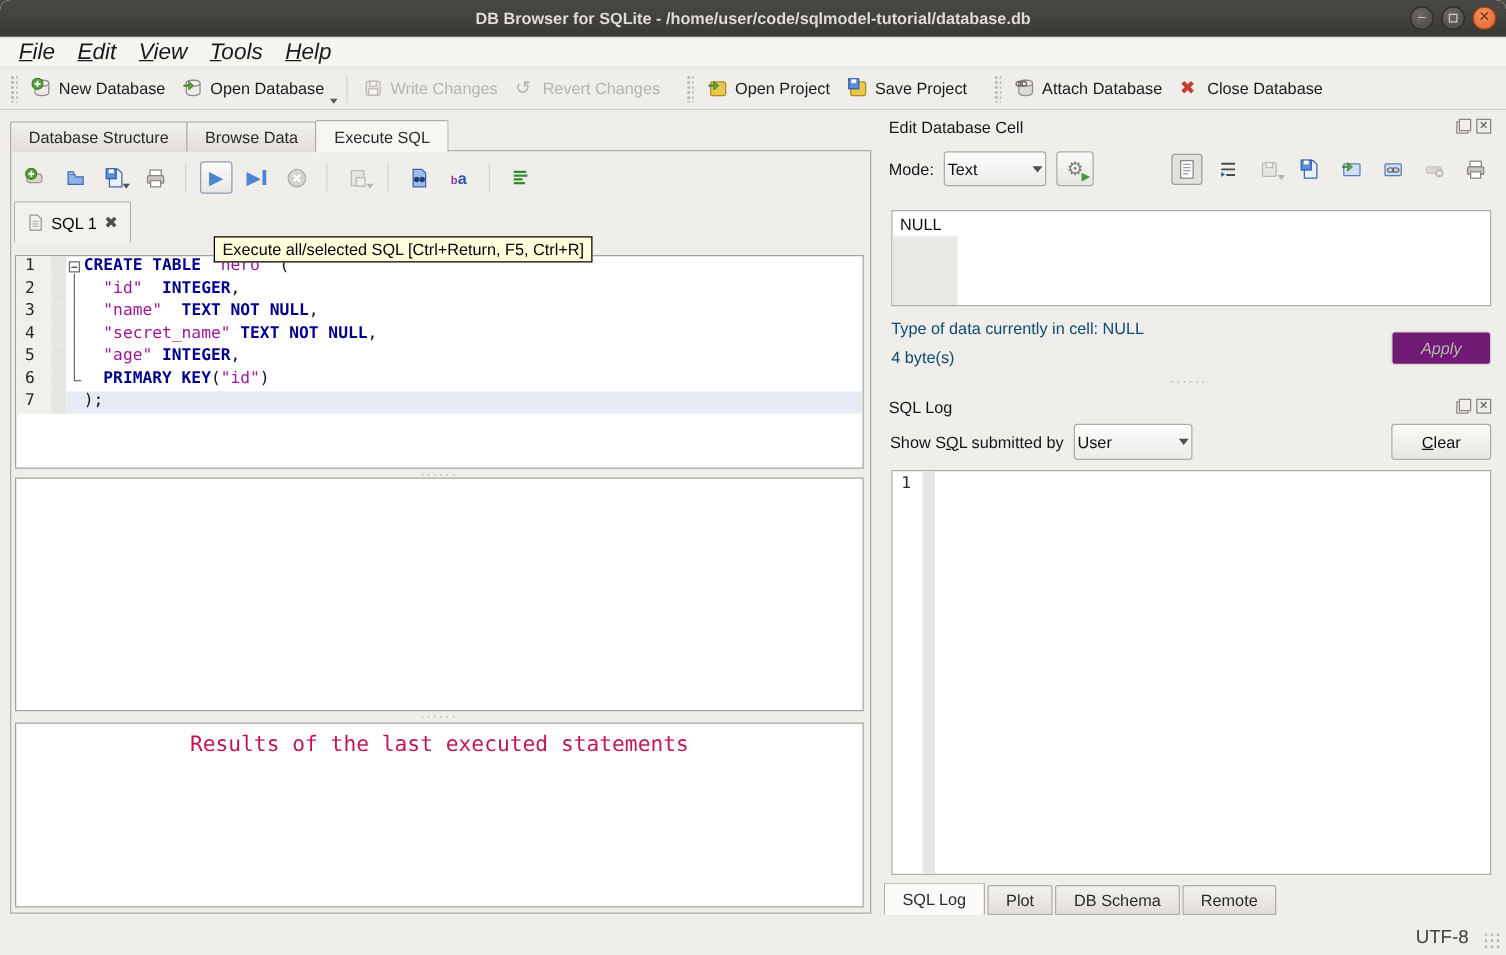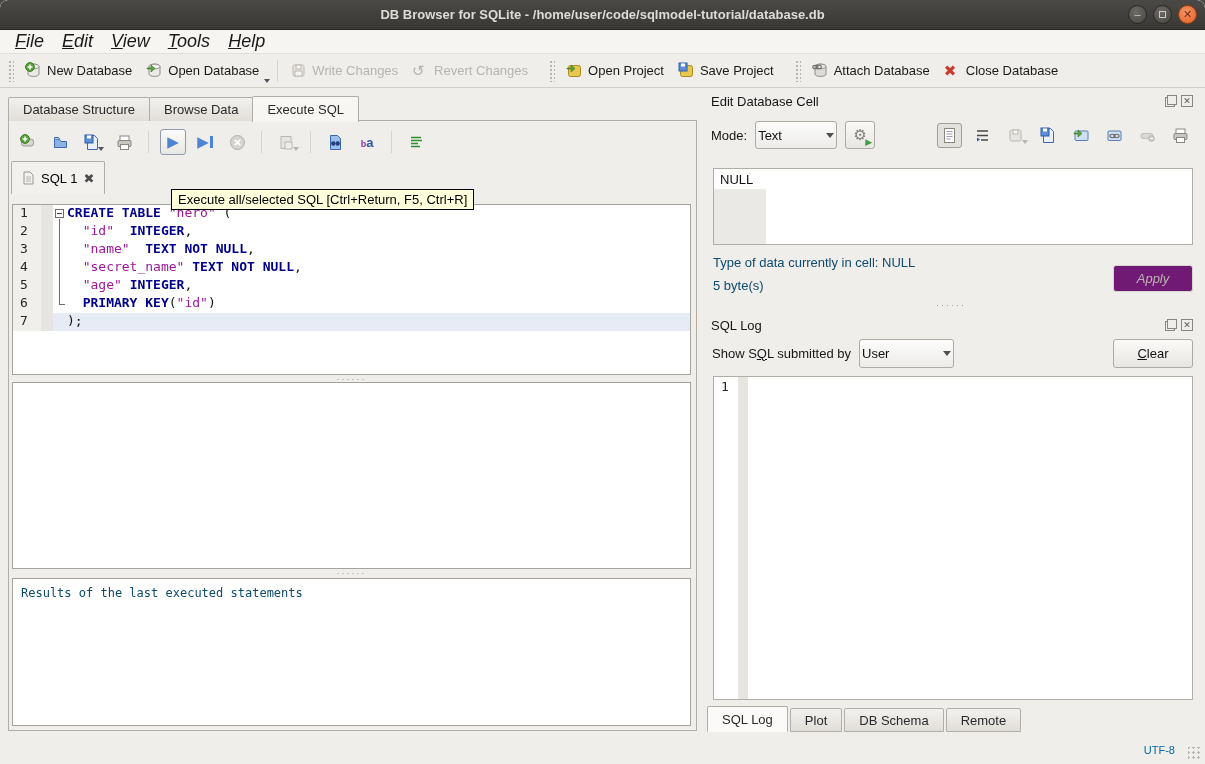--- a/index.html
+++ b/index.html
@@ -83,21 +83,21 @@
   .fold.end::after { content:''; position:absolute; left:6px; top:0; height:9px; border-left:1px solid #6f6c67; }
   .fold.end::before { content:''; position:absolute; left:6px; top:9px; width:6px; border-top:1px solid #6f6c67; }
   .code { white-space:pre; }
   .seg-kw { color:var(--kw,#00008b); font-weight:bold; }
   .seg-id { color:var(--id,#9c179c); }
   .seg-p { color:#111; }
 
   .hsplit { position:absolute; left:3px; right:5px; height:5px; display:flex; align-items:center; justify-content:center; }
   .dots { color:#9a968f; font-size:9px; letter-spacing:2px; line-height:5px; }
   .pane { position:absolute; left:3px; right:5px; border:1px solid #a6a29c; background:#fff; }
-  .results-placeholder { font-family:"DejaVu Sans Mono","Liberation Mono",monospace; font-size:12px; color:#0c4a6e; padding:7px 8px; }
+  .results-placeholder { font-family:"DejaVu Sans Mono","Liberation Mono",monospace; font-size:17px; color:#be185d; padding:7px 8px;text-align:center; }
 
   
   .dock-header { position:absolute; left:6px; right:4px; height:18px; display:flex; align-items:center; }
   .dock-title { font-size:13px; color:#161616; flex:1; }
   .dock-icons { display:flex; gap:4px; }
   .dock-ic { width:12px; height:12px; border:1px solid #8a867f; position:relative; background:#f0eeeb; }
   .dock-ic.float { border:none; }
   .dock-ic.float::before { content:''; position:absolute; left:0; bottom:0; width:8px; height:8px; border:1px solid #8a867f; }
   .dock-ic.float::after { content:''; position:absolute; right:0; top:0; width:8px; height:8px; border:1px solid #8a867f; background:#f0eeeb; }
   .dock-ic.close { font:bold 9px/10px "DejaVu Sans",sans-serif; text-align:center; color:#5a5751; }
@@ -127,21 +127,21 @@
   .log-ln { width:24px; padding:2px 0 0 7px; font-family:"DejaVu Sans Mono","Liberation Mono",monospace; font-size:13px; color:#262626; }
   .log-strip { width:10px; background:#e7e5e1; }
 
   .bottom-tabbar { position:absolute; left:2px; bottom:3px; height:27px; display:flex; align-items:flex-end; }
   .btab { padding:0 14px; height:24px; line-height:23px; font-size:13px; color:#2a2a2a;
     background:linear-gradient(#f3f1ee,#e1ded9); border:1px solid #b1ada7; margin-right:2px; border-radius:2px 2px 0 0; }
   .btab.active { height:26px; line-height:25px; background:#fbfaf8; border-bottom-color:#fbfaf8; }
 
   
   .statusbar { position:absolute; left:0; right:0; bottom:0; height:29px; display:flex; align-items:center; justify-content:flex-end; }
-  .encoding { font-size:11px; color:#0369a1; margin-right:30px; }
+  .encoding { font-size:15px; color:#404040; margin-right:30px; }
   .resize-grip { position:absolute; right:4px; bottom:4px; width:13px; height:13px;
     background-image:radial-gradient(circle, #b9b5ae 1px, transparent 1.3px); background-size:5px 5px; background-position:bottom right; }
   u { text-decoration:underline; }
 </style>
 </head>
 <body>
 
 <div class="window">
 
   <div class="titlebar">
@@ -548,21 +548,21 @@
         </div>
       </div>
     </div>
 
     <div class="cell-editor">
       <div class="cell-gutter"></div>
       <div class="cell-null">NULL</div>
     </div>
 
     <div class="info-line" style="top:165px">Type of data currently in cell: NULL</div>
-    <div class="info-line" style="top:188px">5 byte(s)</div>
+    <div class="info-line" style="top:188px">4 byte(s)</div>
     <span class="btn3d disabled" style="position:absolute;top:175px;right:4px;width:80px;height:27px">Apply</span>
 
     <div class="dock-splitter" style="top:211px">
         <span class="dots">······</span>
       </div>
 
     <div class="dock-header" style="top:226px">
       <div class="dock-title">SQL Log</div>
       <div class="dock-icons">
         <span class="dock-ic float"></span>

